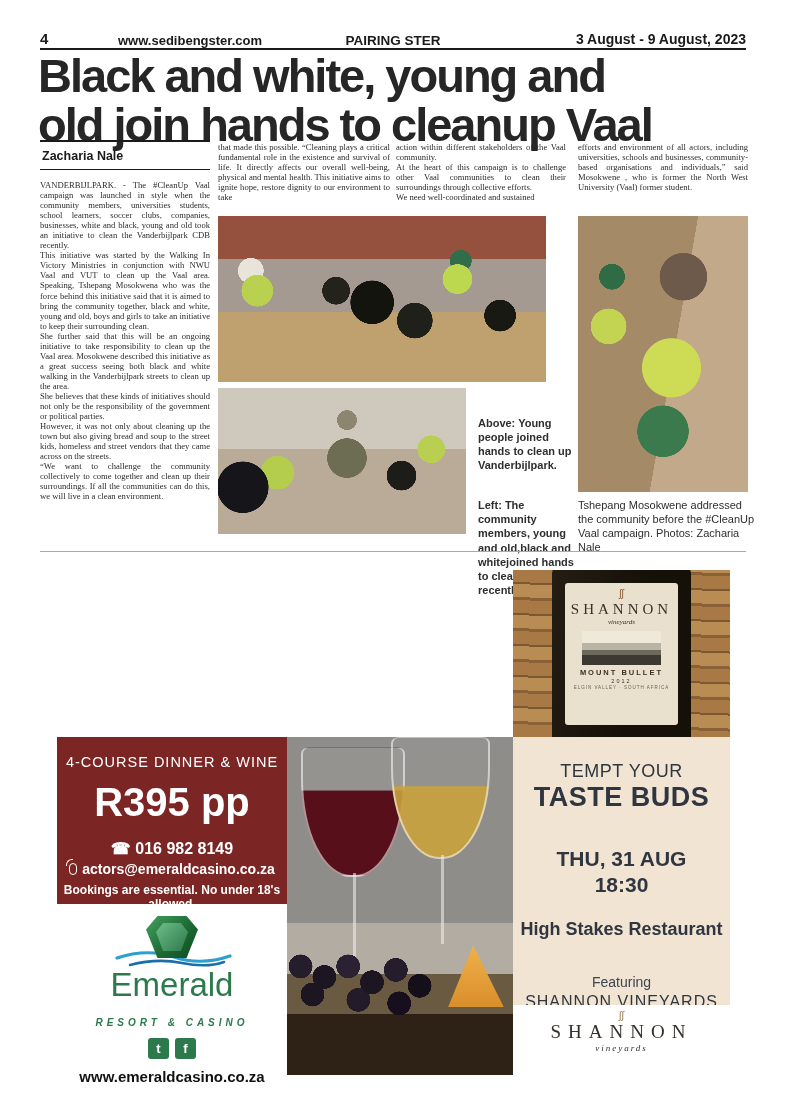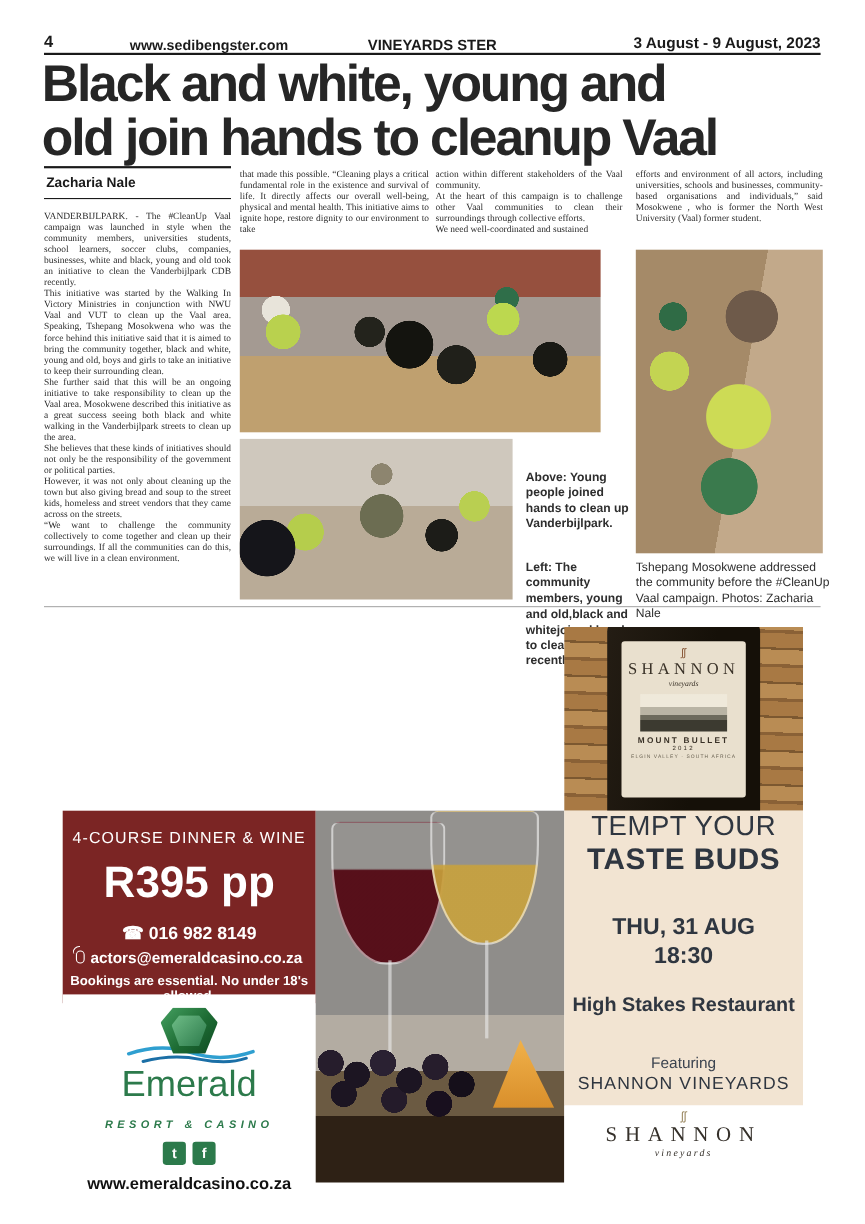--- a/index.html
+++ b/index.html
@@ -13,21 +13,21 @@
   .hdr-masthead { position:absolute; left:0; right:0; top:33px; text-align:center; font-size:13.5px; font-weight:bold; color:#1a1a1a; }
   .hdr-date     { position:absolute; right:40px; top:31px; font-size:14px; font-weight:bold; color:#1a1a1a; }
   .hdr-rule     { position:absolute; left:40px; right:40px; top:48px; height:2px; background:#1a1a1a; }
 
   
   .headline { position:absolute; left:38px; top:52px; width:716px;
               font-size:47px; font-weight:bold; letter-spacing:-2px; line-height:1.04;
               color:#262626; white-space:pre-line; }
 
   
-  .article { position:absolute; left:40px; top:151px; width:708px; height:400px; }
+  .article { position:absolute; left:40px; top:140px; width:708px; height:400px; }
   .byline-box { position:absolute; left:0; top:0; width:170px; border-top:2px solid #1a1a1a;
                 border-bottom:1.5px solid #1a1a1a; padding:4px 0 5px 2px; }
   .byline { font-size:12.5px; font-weight:bold; color:#1a1a1a; }
   .bodycol { position:absolute; font-family:Liberation Serif, serif; font-size:8.6px; line-height:1.17;
              color:#2b2b2b; text-align:justify; overflow:hidden; }
   .bodycol p { margin:0; }
   .col1 { left:0;   top:40px; width:170px; height:356px; }
   .col2 { left:178px; top:2px; width:172px; height:72px; }
   .col3 { left:356px; top:2px; width:170px; height:72px; }
   .col4 { left:538px; top:2px; width:170px; height:80px; }
@@ -149,42 +149,42 @@
       radial-gradient(circle 12px at 78% 52%, #150f1a 98%, transparent),
       radial-gradient(circle 12px at 15% 62%, #1c1522 98%, transparent),
       radial-gradient(circle 12px at 42% 68%, #241b2a 98%, transparent),
       radial-gradient(circle 12px at 66% 72%, #180f1e 98%, transparent); }
   .cheese { position:absolute; right:4%; bottom:20%; width:56px; height:62px;
             clip-path:polygon(45% 0, 100% 100%, 0 100%);
             background:linear-gradient(#f0b14a,#d98f2b); }
 
   .event { position:absolute; left:456px; top:167px; width:217px; height:268px; background:#f2e4d2;
            color:#2f3640; text-align:center; display:flex; flex-direction:column; align-items:center; }
-  .event-l1 { font-size:25px; letter-spacing:0.5px; }
+  .event-l1 { font-size:18px; margin-top:24px; letter-spacing:0.5px; }
   .event-l2 { font-size:27px; font-weight:bold; letter-spacing:0.5px; }
   .event-date { font-size:21px; font-weight:bold; margin-top:34px; }
   .event-time { font-size:21px; font-weight:bold; margin-top:2px; }
   .event-venue { font-size:18px; font-weight:bold; margin-top:22px; }
   .event-feat { font-size:14px; margin-top:34px; color:#3c4450; }
   .event-partner { font-size:16px; letter-spacing:1px; margin-top:3px; }
 
   .shannon-area { position:absolute; left:456px; top:435px; width:217px; height:85px; background:#fff;
                   text-align:center; color:#35302a; }
   .shannon-swirl { font-size:11px; color:#9c8a64; margin-top:4px; }
   .shannon-name { font-family:"Liberation Serif", serif; font-size:19px; letter-spacing:7px; margin-top:0px; }
   .shannon-sub  { font-family:"Liberation Serif", serif; font-style:italic; font-size:9px; letter-spacing:2px; }
 </style>
 </head>
 <body>
 
 <div class="page">
 
   <div class="hdr-pagenum">4</div>
   <div class="hdr-site">www.sedibengster.com</div>
-  <div class="hdr-masthead">VINEYARDS STER</div>
+  <div class="hdr-masthead">PAIRING STER</div>
   <div class="hdr-date">3 August - 9 August, 2023</div>
   <div class="hdr-rule"></div>
 
   <h1 class="headline">Black and white, young and
 old join hands to cleanup Vaal</h1>
 
   <div class="article">
     <div class="byline-box">
       <span class="byline">Zacharia Nale</span>
     </div>

